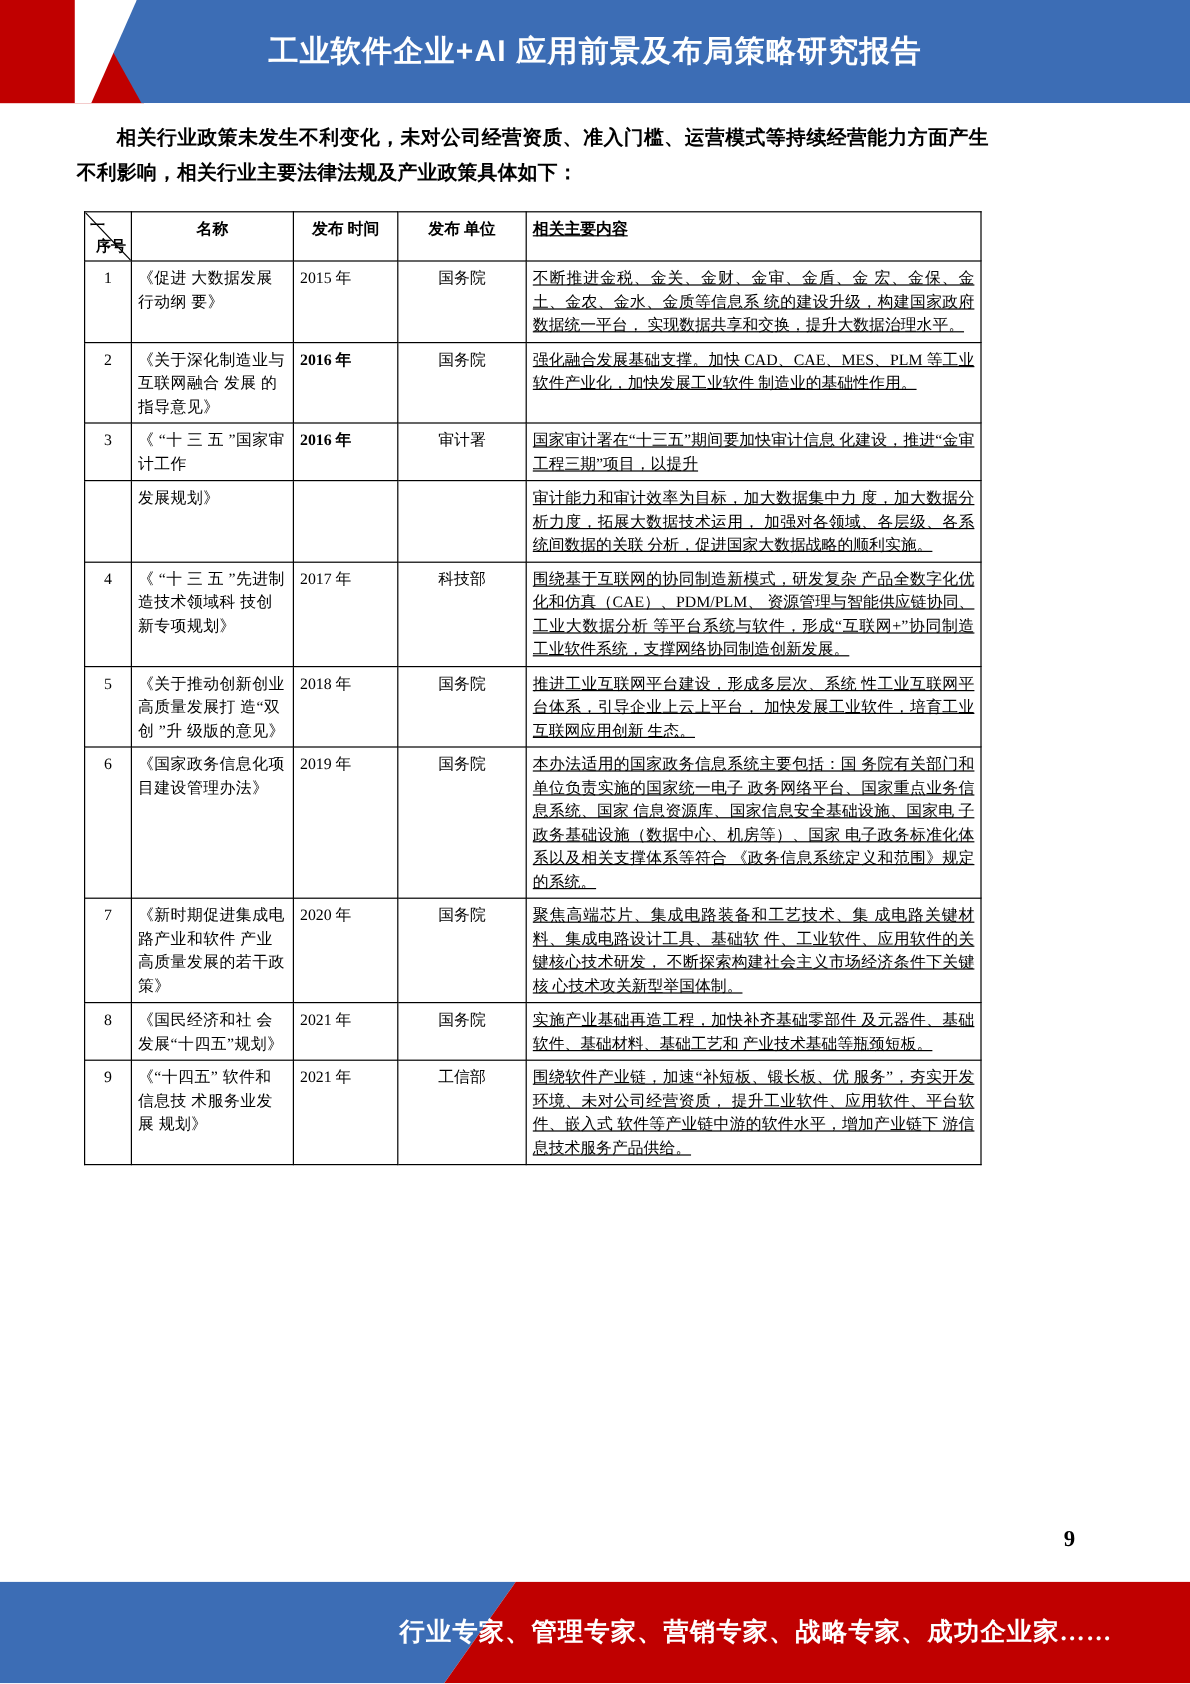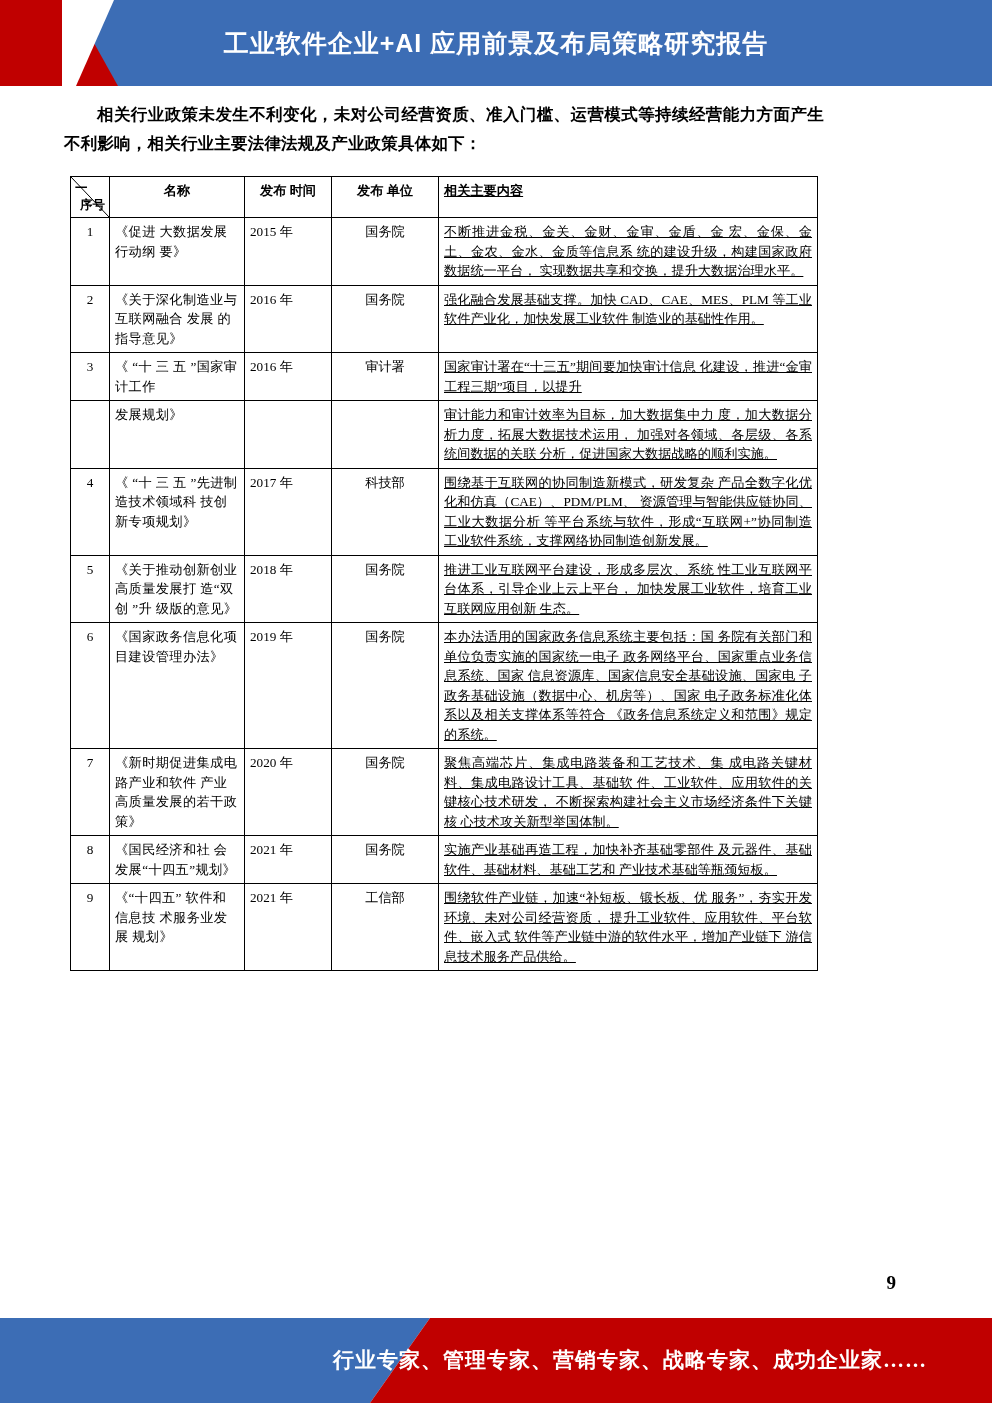--- a/index.html
+++ b/index.html
@@ -129,21 +129,21 @@
     font-size: 12.5px;
     font-weight: bold;
   }
   .hdr-no .t2 {
     position: absolute;
     bottom: 2px;
     right: 4px;
     font-size: 12.5px;
     font-weight: bold;
   }
-  .bold { font-weight: normal; }
+  .bold { font-weight: bold; }
 
   .num-cell { text-align: center; vertical-align: middle; font-size: 14px; }
   .name-cell { letter-spacing: 0.4px; }
   .date-cell { vertical-align: middle; text-align: left; }
   .org-cell  { vertical-align: middle; text-align: center; }
 
   
   .page-num {
     position: absolute;
     top: 1272px;

